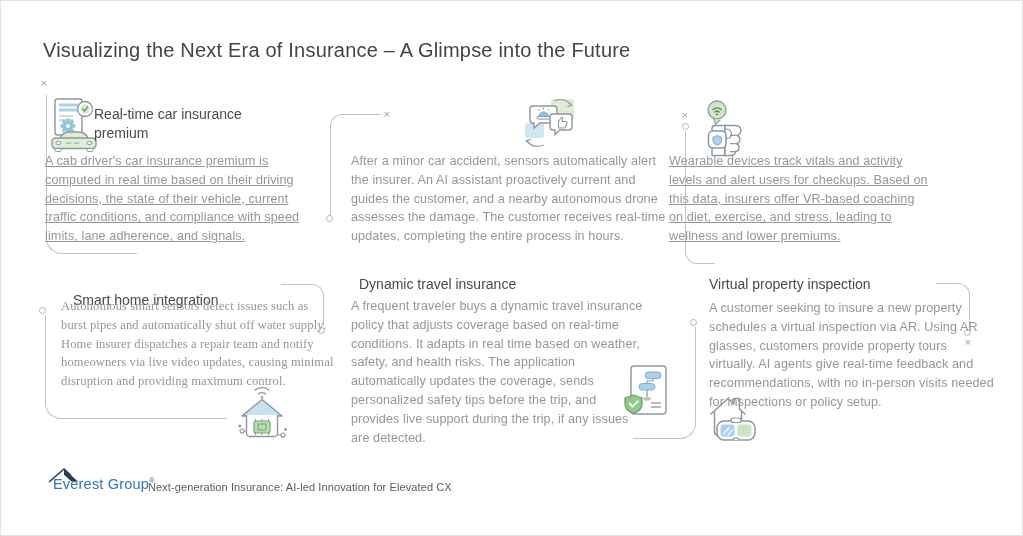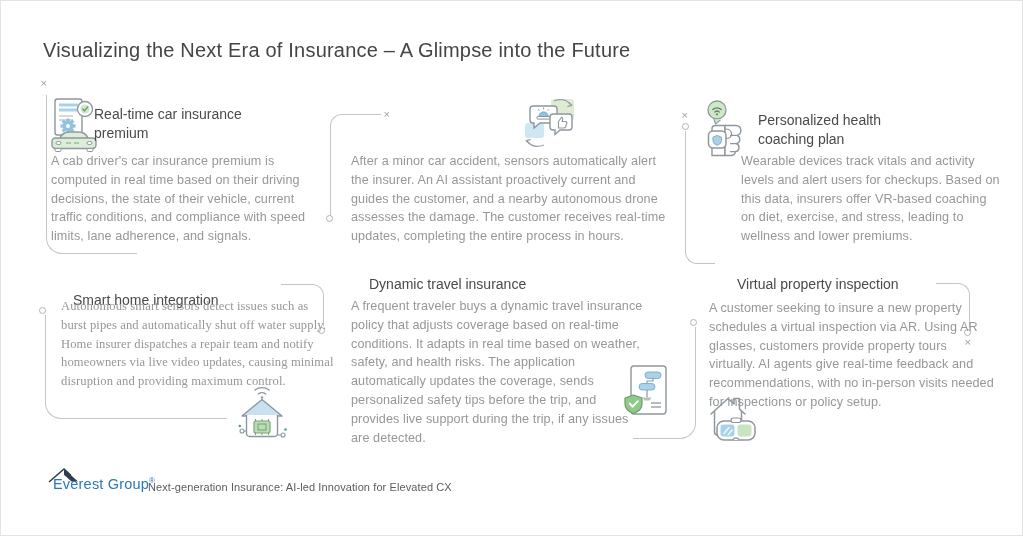--- a/index.html
+++ b/index.html
@@ -93,21 +93,21 @@
       <rect x="4" y="41" width="44" height="10.5" rx="3.5" fill="#ddeed8" stroke="#8e979e" stroke-width="1.4"></rect>
       <ellipse cx="10.5" cy="46" rx="2.6" ry="1.6" fill="#fff" stroke="#8e979e" stroke-width="1"></ellipse>
       <ellipse cx="41.5" cy="46" rx="2.6" ry="1.6" fill="#fff" stroke="#8e979e" stroke-width="1"></ellipse>
       <line x1="18" y1="46" x2="23" y2="46" stroke="#9ab894" stroke-width="1.4"></line>
       <line x1="26" y1="46" x2="31" y2="46" stroke="#9ab894" stroke-width="1.4"></line>
       <rect x="7" y="51.5" width="6" height="3" rx="1.2" fill="#fff" stroke="#8e979e" stroke-width="1"></rect>
       <rect x="39" y="51.5" width="6" height="3" rx="1.2" fill="#fff" stroke="#8e979e" stroke-width="1"></rect>
     </svg>
   </div>
   <div class="card-title" style="left:93px;top:104px;width:150px;">Real-time car insurance premium</div>
-  <div class="card-body" style="left:50px;top:151px;width:272px;">A cab driver's car insurance premium is computed in real time based on their driving decisions, the state of their vehicle, current traffic conditions, and compliance with speed limits, lane adherence, and signals.</div>
+  <div class="card-body" style="left:44px;top:151px;width:272px;text-decoration:underline;">A cab driver's car insurance premium is computed in real time based on their driving decisions, the state of their vehicle, current traffic conditions, and compliance with speed limits, lane adherence, and signals.</div>
 
   <div class="icon" style="left:519px;top:95px;">
     <svg width="58" height="54" viewBox="0 0 58 54">
       <rect x="31" y="3" width="23" height="21" rx="3" fill="#ddecd3"></rect>
       <rect x="5" y="27" width="19" height="15" rx="3" fill="#cfe7f3"></rect>
       <path d="M34 5 q11 -4 17 4" stroke="#9aa1a8" stroke-width="1.3" fill="none"></path>
       <path d="M48.5 6.5 l3.4 2.8 l-4.6 1.4" fill="none" stroke="#9aa1a8" stroke-width="1.3" stroke-linejoin="round"></path>
       <path d="M24 49 q-11 4 -17 -4" stroke="#9aa1a8" stroke-width="1.3" fill="none"></path>
       <path d="M9.5 47.5 l-3.4 -2.8 l4.6 -1.4" fill="none" stroke="#9aa1a8" stroke-width="1.3" stroke-linejoin="round"></path>
       <path d="M13 10 h21 a3 3 0 0 1 3 3 v11 a3 3 0 0 1 -3 3 h-14 l-6 5 v-5 h-1 a3 3 0 0 1 -3 -3 v-11 a3 3 0 0 1 3 -3 z" fill="#fff" stroke="#8e979e" stroke-width="1.4"></path>
@@ -130,22 +130,21 @@
       <path d="M11.8 13 a3.3 3.3 0 0 1 4.4 0" stroke="#64806a" stroke-width="1.3" fill="none" stroke-linecap="round"></path>
       <circle cx="14" cy="15.3" r="1.1" fill="#64806a"></circle>
       <path d="M9 30 q0 -3.5 3.5 -3.5 h9.5 v30 h-13 z" fill="#fff" stroke="#8e979e" stroke-width="1.4"></path>
       <path d="M22 26.5 h11 a5 5 0 0 1 .8 9.9 a4.3 4.3 0 0 1 -.4 8.3 a4.1 4.1 0 0 1 -1 7.9 q-.6 3.9 -4.4 3.9 h-6 z" fill="#fff" stroke="#8e979e" stroke-width="1.4" stroke-linejoin="round"></path>
       <path d="M33 36.4 h-5.5 M33.4 44.7 h-5.9 M32.4 52.6 h-4.9" stroke="#8e979e" stroke-width="1.2" stroke-linecap="round"></path>
       <path d="M22 30 q6.5 0 6.5 5 q0 4.5 -5.5 4.5" fill="none" stroke="#8e979e" stroke-width="1.2"></path>
       <rect x="5.5" y="32" width="17.5" height="17" rx="4.5" fill="#fff" stroke="#8e979e" stroke-width="1.5"></rect>
       <path d="M14.2 36.5 l4.3 1.7 v3.2 q0 3.4 -4.3 5 q-4.3 -1.6 -4.3 -5 v-3.2 z" fill="#a9d2e8" stroke="#7fb0cf" stroke-width="1"></path>
     </svg>
   </div>
-  <div class="card-title" style="left:757px;top:110px;width:170px;">Personalized health coaching plan</div>
-  <div class="card-body" style="left:740px;top:151px;width:262px;">Wearable devices track vitals and activity levels and alert users for checkups. Based on this data, insurers offer VR-based coaching on diet, exercise, and stress, leading to wellness and lower premiums.</div>
+  <div class="card-body" style="left:668px;top:151px;width:262px;text-decoration:underline;">Wearable devices track vitals and activity levels and alert users for checkups. Based on this data, insurers offer VR-based coaching on diet, exercise, and stress, leading to wellness and lower premiums.</div>
 
   <div class="card-title" style="left:72px;top:274px;width:220px;margin-top:16px;">Smart home integration</div>
   <div class="card-body" style="left:60px;top:296px;width:275px;font-family:Liberation Serif, serif;">Autonomous smart sensors detect issues such as burst pipes and automatically shut off water supply. Home insurer dispatches a repair team and notify homeowners via live video updates, causing minimal disruption and providing maximum control.</div>
   <div class="icon" style="left:232px;top:381px;">
     <svg width="58" height="62" viewBox="0 0 58 62">
       <path d="M22 8 a10 8 0 0 1 14 0" stroke="#8e979e" stroke-width="1.3" fill="none" stroke-linecap="round"></path>
       <path d="M25.3 12 a5.6 4.6 0 0 1 7.4 0" stroke="#8e979e" stroke-width="1.3" fill="none" stroke-linecap="round"></path>
       <circle cx="29" cy="15.5" r="1.2" fill="#8e979e"></circle>
       <path d="M9 34 L29 17.5 L49 34 Z" fill="#c8e0f0" stroke="#8e979e" stroke-width="1.4" stroke-linejoin="round"></path>
       <path d="M13.5 33 v18.5 a3 3 0 0 0 3 3 h25 a3 3 0 0 0 3 -3 V33" fill="#fff" stroke="#8e979e" stroke-width="1.4"></path>
@@ -159,38 +158,38 @@
       <rect x="25" y="42" width="8" height="6" fill="none" stroke="#7da578" stroke-width="1.1"></rect>
       <circle cx="9" cy="49" r="2" fill="#fff" stroke="#8e979e" stroke-width="1.1"></circle>
       <line x1="11" y1="49" x2="13.5" y2="49" stroke="#8e979e" stroke-width="1.1"></line>
       <circle cx="6.8" cy="44" r="1.3" fill="#49a08f"></circle>
       <circle cx="50" cy="53" r="2" fill="#fff" stroke="#8e979e" stroke-width="1.1"></circle>
       <line x1="44.5" y1="53" x2="48" y2="53" stroke="#8e979e" stroke-width="1.1"></line>
       <circle cx="52.5" cy="47.5" r="1.3" fill="#49a08f"></circle>
     </svg>
   </div>
 
-  <div class="card-title" style="left:368px;top:274px;width:220px;">Dynamic travel insurance</div>
+  <div class="card-title" style="left:358px;top:274px;width:220px;">Dynamic travel insurance</div>
   <div class="card-body" style="left:350px;top:296px;width:294px;">A frequent traveler buys a dynamic travel insurance policy that adjusts coverage based on real-time conditions. It adapts in real time based on weather, safety, and health risks. The application automatically updates the coverage, sends personalized safety tips before the trip, and provides live support during the trip, if any issues are detected.</div>
   <div class="icon" style="left:621px;top:362px;">
     <svg width="50" height="58" viewBox="0 0 50 58">
       <rect x="9" y="3" width="35" height="48" rx="3" fill="#fff" stroke="#8e979e" stroke-width="1.4"></rect>
       <rect x="23" y="9" width="16" height="6.5" rx="3.2" fill="#a9d2e8" stroke="#7fb0cf" stroke-width="1"></rect>
       <path d="M31 15.5 v2.5 h-6 v2.5" stroke="#8e979e" stroke-width="1.1" fill="none"></path>
       <rect x="17" y="20.5" width="16" height="6.5" rx="3.2" fill="#a9d2e8" stroke="#7fb0cf" stroke-width="1"></rect>
       <line x1="25" y1="27" x2="25" y2="34.5" stroke="#8e979e" stroke-width="1.2"></line>
       <path d="M20.5 34.5 h9 l-2 3 h-5 z" fill="#b8bec2"></path>
       <line x1="29" y1="40" x2="39" y2="40" stroke="#8e979e" stroke-width="1.3"></line>
       <line x1="29" y1="44" x2="39" y2="44" stroke="#8e979e" stroke-width="1.3"></line>
       <path d="M3 35 l8.5 -3 l8.5 3 v6 q0 6.5 -8.5 9.5 q-8.5 -3 -8.5 -9.5 z" fill="#8fca8a" stroke="#6d9b68" stroke-width="1.2" stroke-linejoin="round"></path>
       <path d="M7.8 40.5 l2.7 3.2 l5.2 -5.4" stroke="#fff" stroke-width="1.9" fill="none" stroke-linecap="round" stroke-linejoin="round"></path>
     </svg>
   </div>
 
-  <div class="card-title" style="left:708px;top:274px;width:230px;margin-left:28px;">Virtual property inspection</div>
+  <div class="card-title" style="left:708px;top:274px;width:230px;">Virtual property inspection</div>
   <div class="card-body" style="left:708px;top:298px;width:286px;">A customer seeking to insure a new property schedules a virtual inspection via AR. Using AR glasses, customers provide property tours virtually. AI agents give real-time feedback and recommendations, with no in-person visits needed for inspections or policy setup.</div>
   <div class="icon" style="left:702px;top:383px;">
     <svg width="56" height="66" viewBox="0 0 56 66">
       <path d="M8 30 L25 14.5 L31 20 V14.5 h5.5 V25 L42 30" stroke="#8e979e" stroke-width="1.5" fill="none" stroke-linejoin="round" stroke-linecap="round"></path>
       <path d="M11.5 27.5 V48 a3 3 0 0 0 3 3 h3.5" stroke="#8e979e" stroke-width="1.5" fill="none" stroke-linecap="round"></path>
       <path d="M38.5 27.5 V36" stroke="#8e979e" stroke-width="1.5" fill="none" stroke-linecap="round"></path>
       <rect x="14" y="37" width="38" height="19" rx="7" fill="#fff" stroke="#8e979e" stroke-width="1.5"></rect>
       <rect x="17.5" y="40.5" width="14" height="12" rx="3" fill="#a9d2e8"></rect>
       <path d="M20.5 50 l6 -7 M25 51 l4.5 -5.5" stroke="#e9f5fb" stroke-width="1.6"></path>
       <rect x="34.5" y="40.5" width="14" height="12" rx="3" fill="#c8e4c0"></rect>

